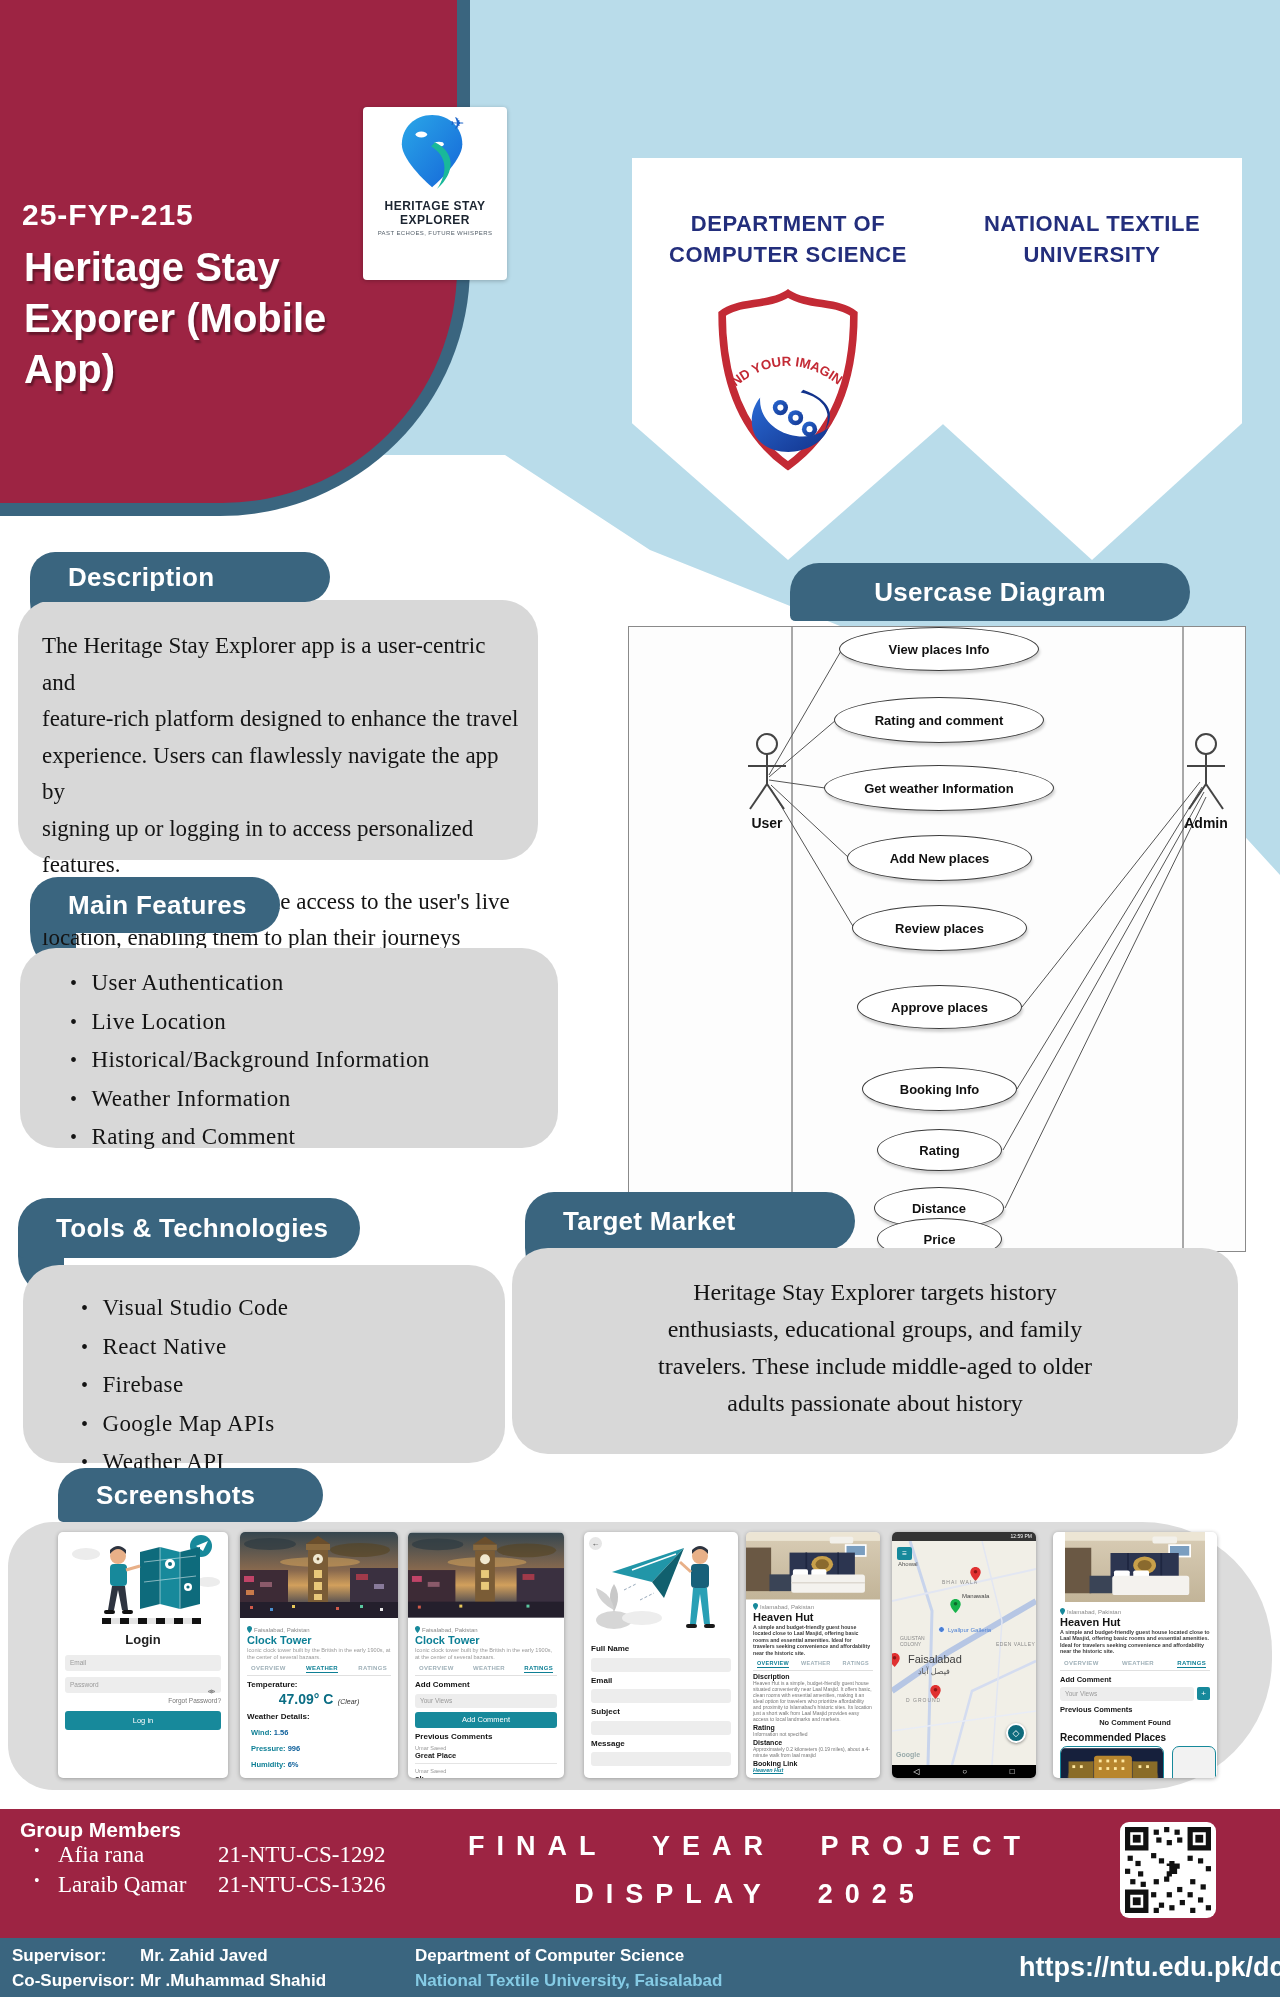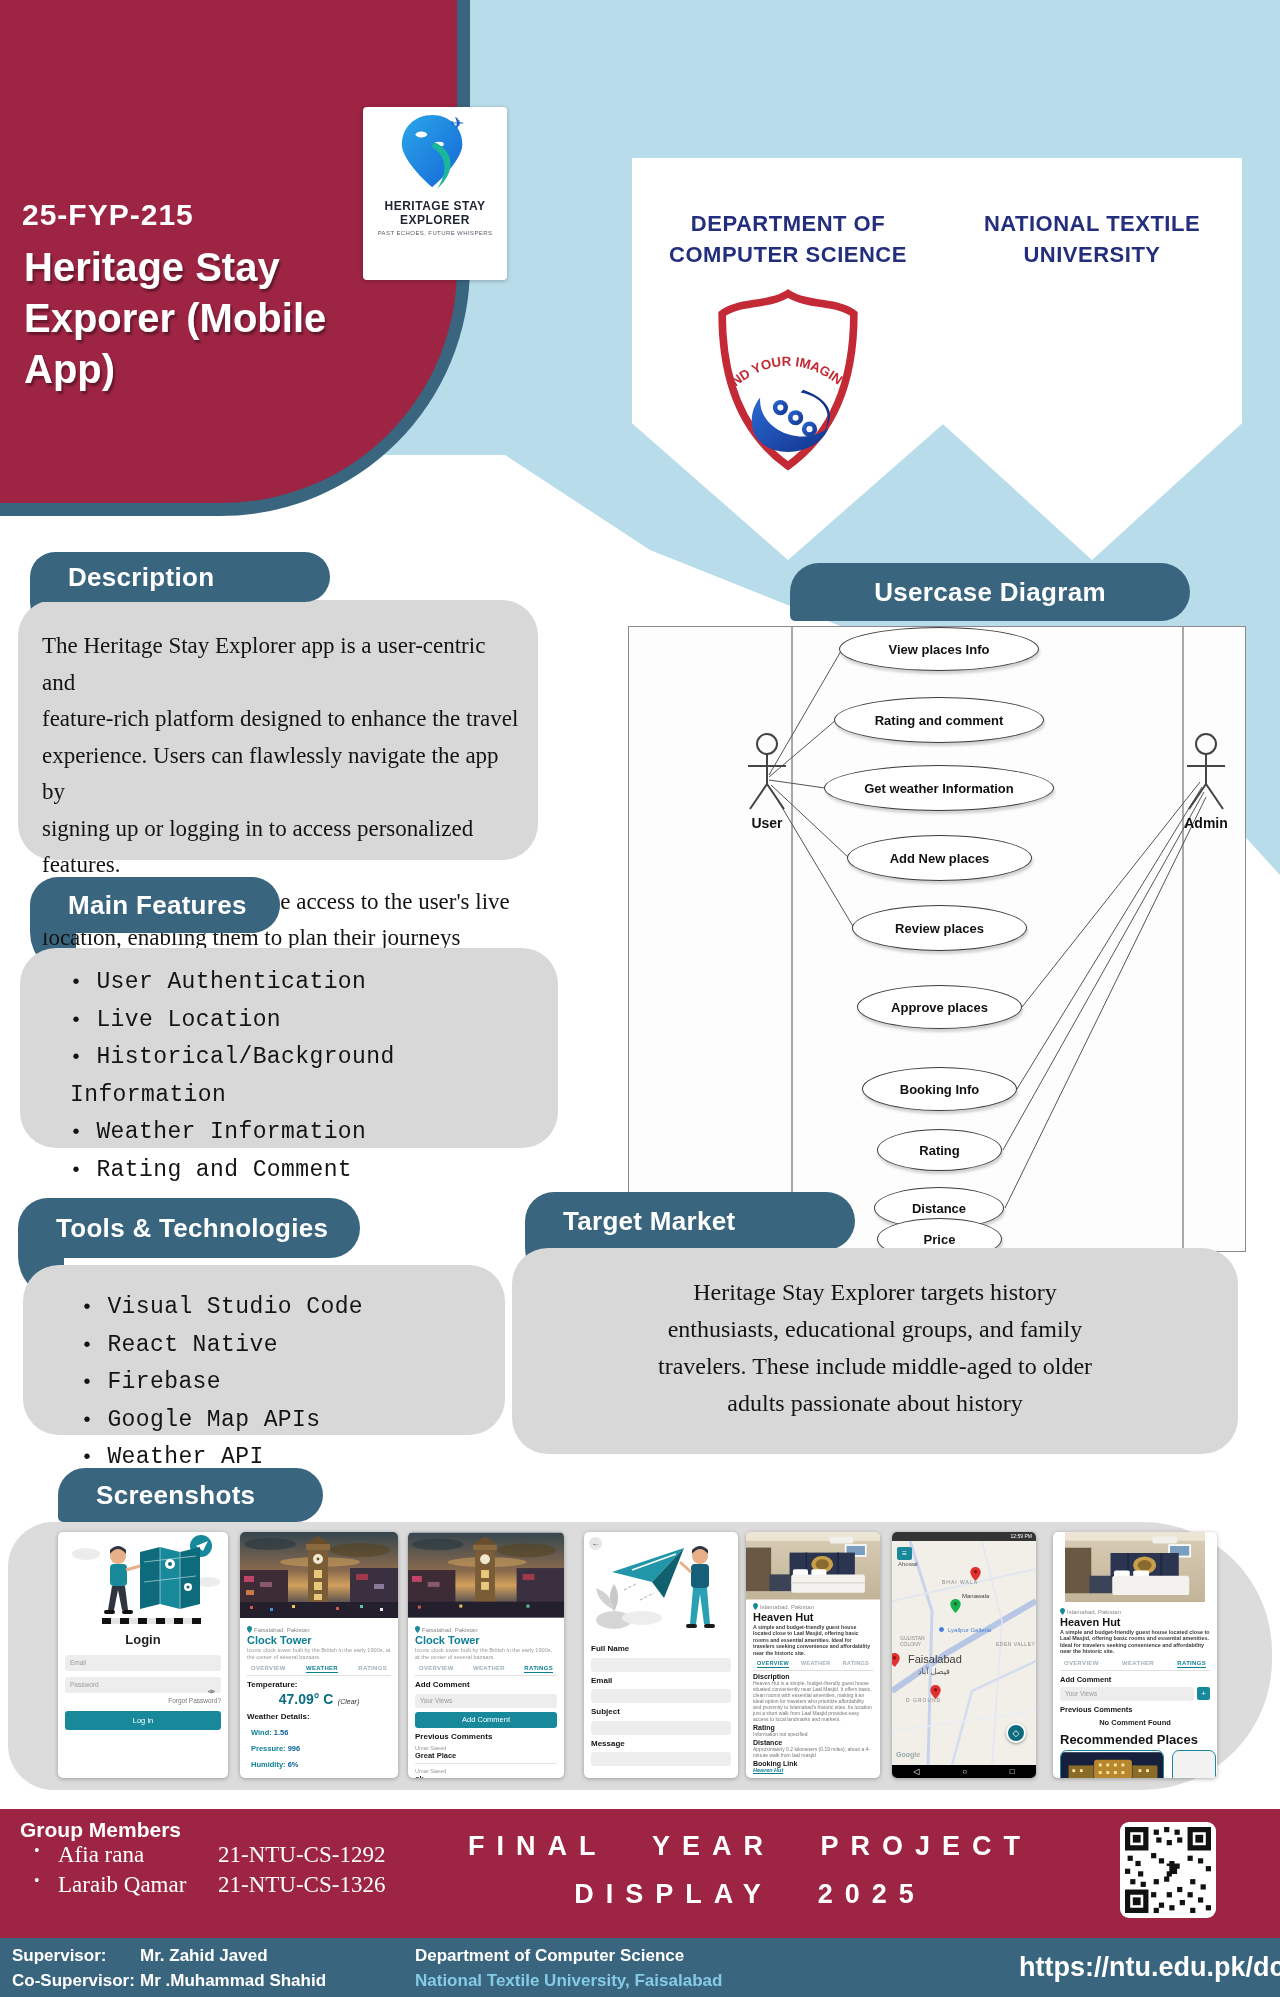--- a/index.html
+++ b/index.html
@@ -38,26 +38,26 @@
   .desc-text { font-size:23px; line-height:36.5px; white-space:pre-line; }
 
   .uc-pill { left:790px; top:563px; width:400px; height:58px; justify-content:center; padding-left:0; }
   .uc-box  { left:628px; top:626px; width:618px; height:626px; background:#fdfdfd; border:1px solid #8a8a8a; z-index:7; overflow:hidden; }
   .uc-ellipse { position:absolute; border:1.4px solid #3c3c3c; border-radius:50%; background:#fff; display:flex; align-items:center; justify-content:center; font-size:13px; font-weight:bold; color:#111; box-shadow:1px 3px 3px rgba(0,0,0,.18); text-align:center; }
   .uc-actor-label { position:absolute; font-size:14px; font-weight:bold; color:#111; width:60px; text-align:center; }
 
   .mf-pill { left:30px; top:877px; width:250px; height:56px; }
   .mf-tail { left:30px; top:920px; }
   .mf-box  { left:20px; top:948px; width:538px; height:200px; padding:16px 10px 0 50px; }
-  .list-item { font-size:23px; line-height:37.5px; font-family:Liberation Mono, monospace; color:#141414; letter-spacing:.4px; }
+  .list-item { font-size:23px; line-height:37.5px; font-family:Liberation Serif, serif; color:#141414; letter-spacing:.4px; }
   .list-item::before { content:'•'; margin-right:14px; font-size:20px; }
 
   .tt-pill { left:18px; top:1198px; width:342px; height:60px; }
   .tt-tail { left:18px; top:1244px; }
-  .tt-box  { left:23px; top:1265px; width:482px; height:170px; padding:24px 8px 0 58px; }
+  .tt-box  { left:23px; top:1265px; width:482px; height:198px; padding:24px 8px 0 58px; }
 
   .tm-pill { left:525px; top:1192px; width:330px; height:58px; }
   .tm-tail { left:525px; top:1236px; }
   .tm-box  { left:512px; top:1248px; width:726px; height:206px; padding:26px 20px 0 20px; z-index:9; }
   .tm-text { font-size:24px; line-height:37px; white-space:pre-line; text-align:center; }
 
   
   .sc-pill { left:58px; top:1468px; width:265px; height:54px; }
   .sc-strip { left:8px; top:1522px; width:1264px; height:268px; background:#dcdcdc; border-radius:45px 130px 130px 45px; z-index:7; }
   .phone { position:absolute; top:1532px; height:246px; background:#fff; border-radius:5px; box-shadow:0 1px 4px rgba(0,0,0,.3); z-index:8; overflow:hidden; font-family:"Liberation Sans", sans-serif; }
@@ -619,21 +619,21 @@
       <span class="ph-tab">WEATHER</span>
       <span class="ph-tab on">RATINGS</span>
     </div>
     <div class="ph-h" style="font-size:7.5px">Add Comment</div>
     <div style="display:flex;gap:3px;align-items:center">
       <input class="ph-input" style="flex: 1 1 0%;" placeholder="Your Views">
       <div style="width:13px;height:13px;background:#17899b;border-radius:2px;margin-top:3px;color:#fff;font-size:8px;display:flex;align-items:center;justify-content:center">+</div>
     </div>
     <div class="ph-h" style="font-size:7.5px">Previous Comments</div>
     <div style="text-align:center;font-size:7.5px;font-weight:bold;color:#222;margin-top:4px">No Comment Found</div>
-    <div class="ph-h" style="font-size:13px;margin-top:5px">Recommended Places</div>
+    <div class="ph-h" style="font-size:10px;margin-top:5px">Recommended Places</div>
     <div style="position:relative;height:46px;margin-top:3px">
       <div class="rec-card" style="left:0;top:0;width:104px;height:44px">
         <svg width="104" height="44" viewBox="0 0 110 44">
           <rect width="110" height="44" fill="#16203c"></rect>
           <ellipse cx="55" cy="30" rx="48" ry="18" fill="#d9a43c" opacity=".3"></ellipse>
           <rect x="35" y="8" width="40" height="26" rx="3" fill="#b8862e"></rect>
           <rect x="8" y="14" width="26" height="20" fill="#8a6c28"></rect>
             <rect x="76" y="14" width="26" height="20" fill="#8a6c28"></rect>
           <g fill="#ffe8a0">
               <rect x="40" y="12" width="3" height="3"></rect>

